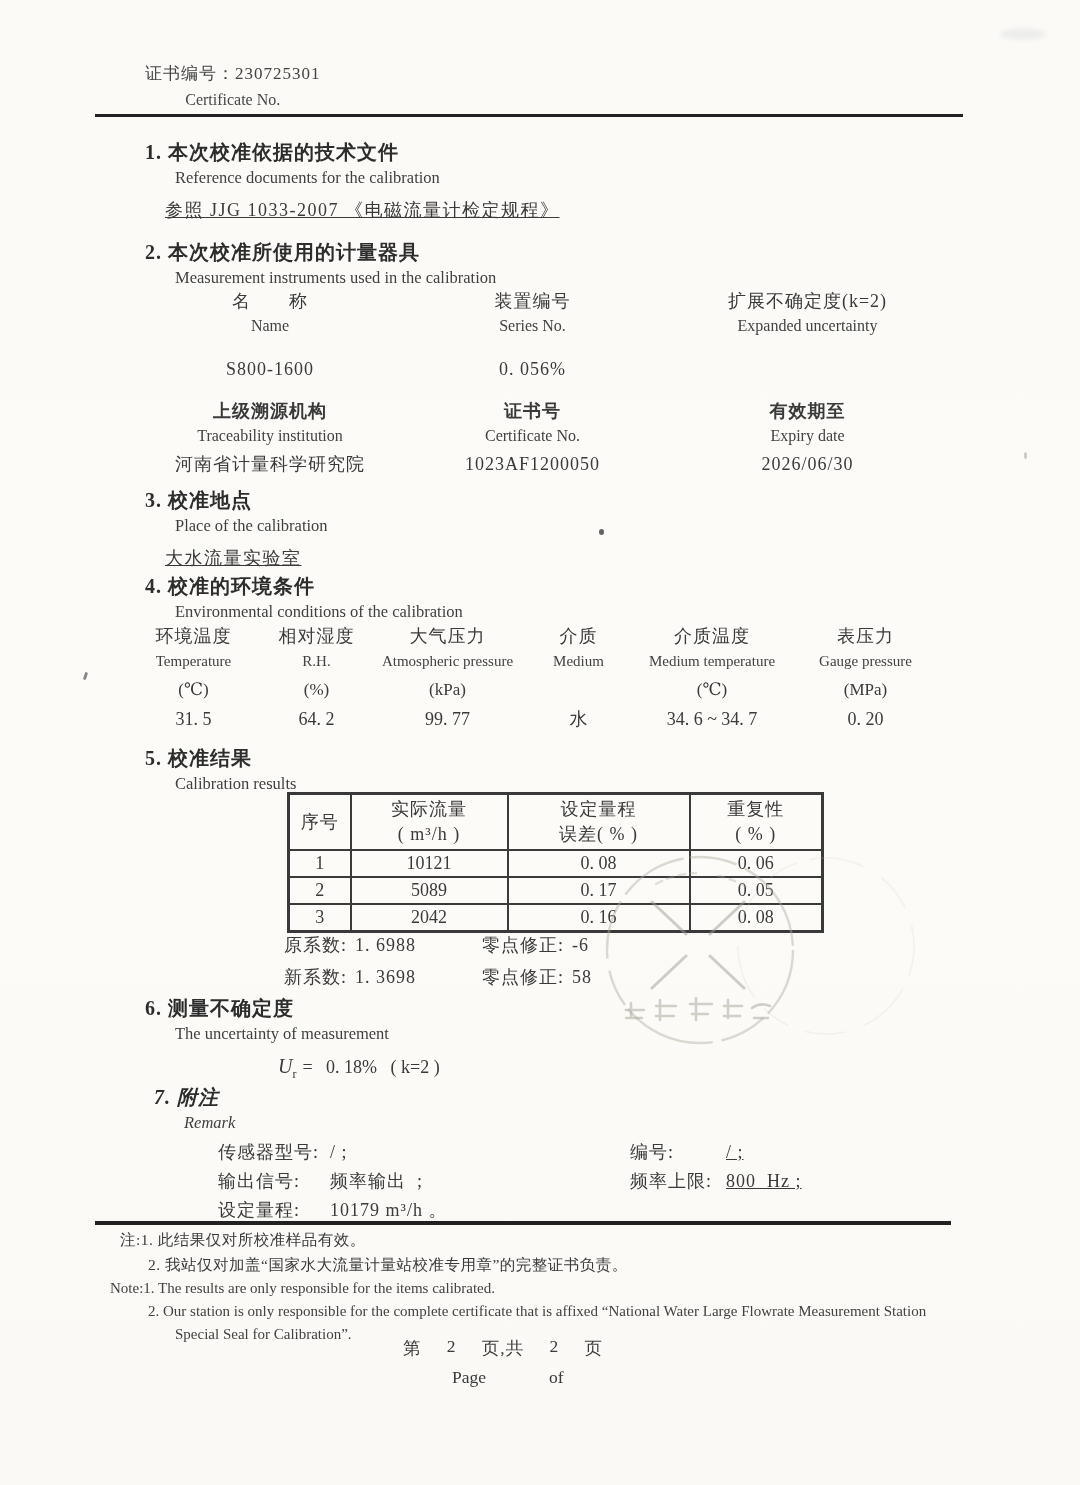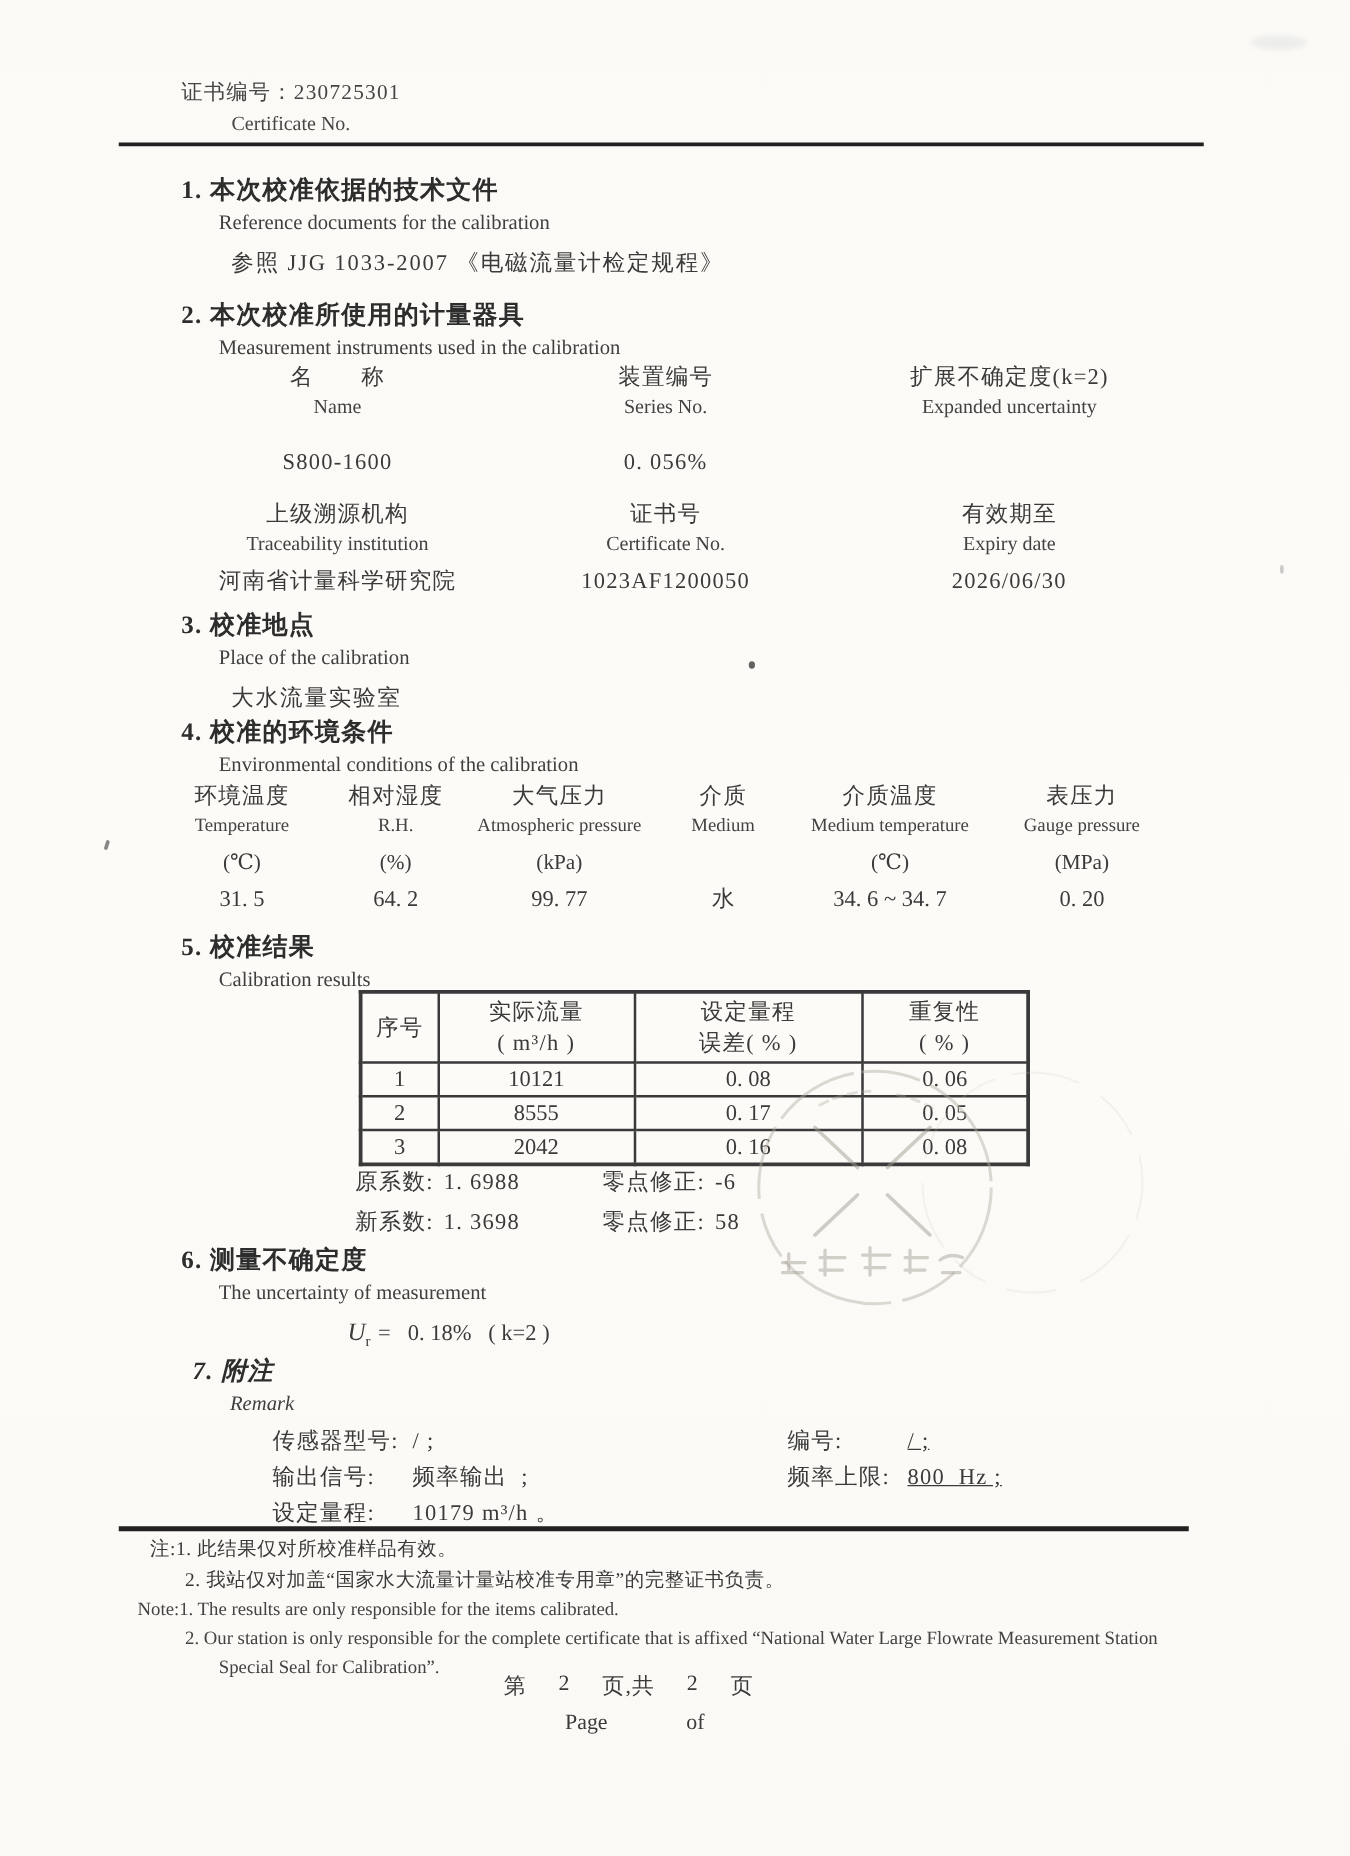--- a/index.html
+++ b/index.html
@@ -13,30 +13,30 @@
   .rule{position:absolute;background:#212121;}
   .rule-top{left:95px;top:114px;width:868px;height:3px;}
   .rule-bottom{left:95px;top:1221px;width:856px;height:4px;}
 
   .hdr-zh{font-size:17px;letter-spacing:1px;color:#444;}
   .hdr-en{font-size:16px;color:#464646;margin-top:6px;}
 
   .sec-title{font-size:20px;font-weight:600;color:#2d2d2d;letter-spacing:1px;line-height:28px;white-space:nowrap;}
   .sec-title .no{margin-right:6px;font-weight:600;}
   .sec-en{font-size:16.5px;color:#3f3f3f;margin-left:30px;line-height:24px;white-space:nowrap;}
-  .sec-body{font-size:18px;letter-spacing:1.5px;margin-left:40px;margin-top:8px;white-space:nowrap;}
+  .sec-body{font-size:18px;letter-spacing:1.5px;margin-left:20px;margin-top:8px;white-space:nowrap;text-decoration:underline;}
 
   .inst-grid{position:absolute;left:140px;top:288px;width:810px;}
   .inst-row{display:grid;grid-template-columns:260px 265px 285px;text-align:center;}
   .inst-row>div{white-space:nowrap;}
   .r-zh{height:27px;font-size:18px;letter-spacing:1px;line-height:27px;}
   .r-en{height:25px;font-size:16px;line-height:22px;color:#424242;}
   .r-val{height:58px;font-size:18px;letter-spacing:1px;}
   .r-val>div{display:flex;flex-direction:column;justify-content:center;height:100%;line-height:27px;}
-  .r-zh2{height:27px;font-size:18px;letter-spacing:1px;line-height:27px;margin-top:0;}
+  .r-zh2{height:27px;font-size:18px;letter-spacing:1px;line-height:27px;margin-top:0;font-weight:bold;}
   .r-val2{height:28px;font-size:18px;letter-spacing:1px;line-height:28px;}
 
   .env-grid{position:absolute;left:133px;top:622px;width:815px;}
   .env-row{display:grid;grid-template-columns:121px 125px 137px 125px 142px 165px;text-align:center;}
   .env-row>div{white-space:nowrap;}
   .e-zh{height:28px;font-size:18px;letter-spacing:1px;line-height:28px;}
   .e-en{height:25px;font-size:15px;line-height:22px;color:#424242;}
   .e-unit{height:29px;font-size:17px;line-height:29px;}
   .e-val{height:30px;font-size:18px;line-height:30px;}
 
@@ -215,21 +215,21 @@
           </th>
     </tr>
     <tr>
       <td>1</td>
       <td>10121</td>
       <td>0. 08</td>
       <td>0. 06</td>
     </tr>
     <tr>
       <td>2</td>
-      <td>8555</td>
+      <td>5089</td>
       <td>0. 17</td>
       <td>0. 05</td>
     </tr>
     <tr>
       <td>3</td>
       <td>2042</td>
       <td>0. 16</td>
       <td>0. 08</td>
     </tr>
   </tbody>

